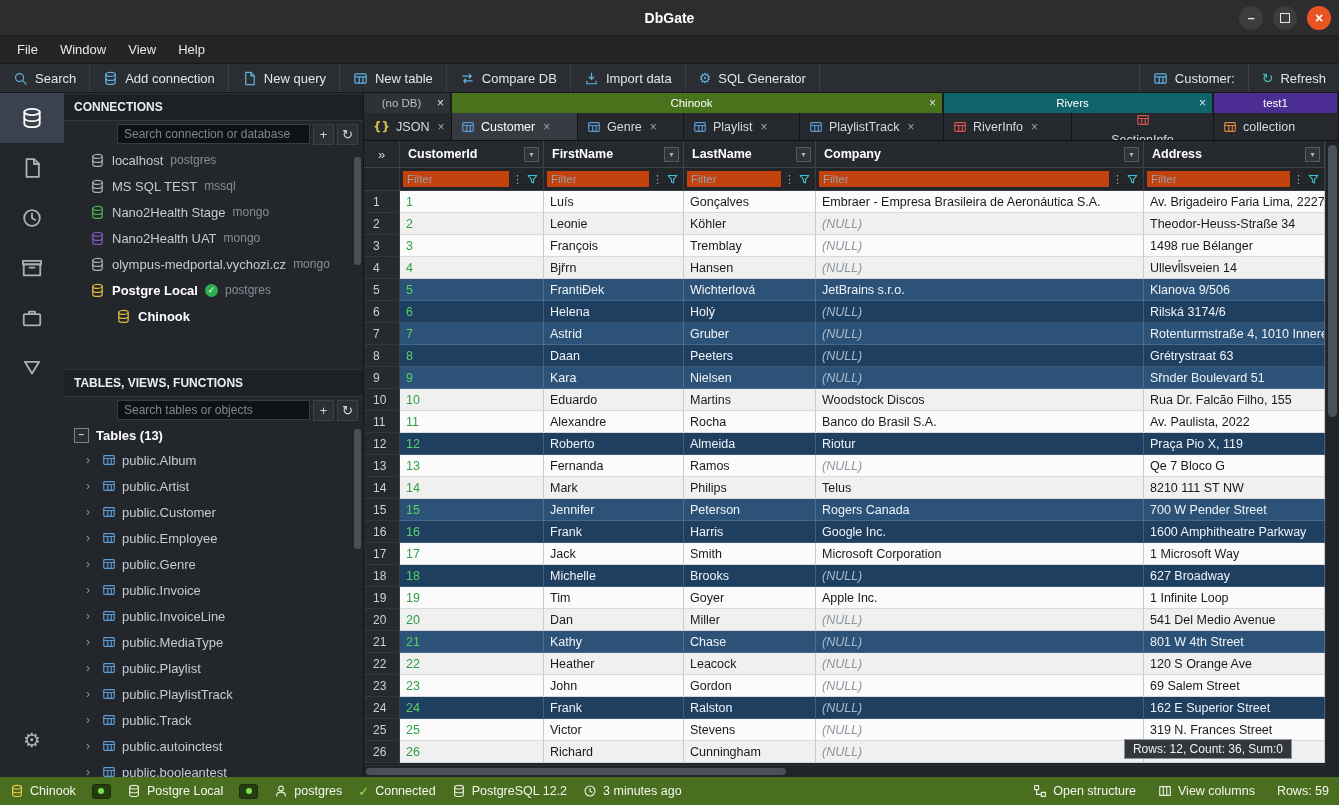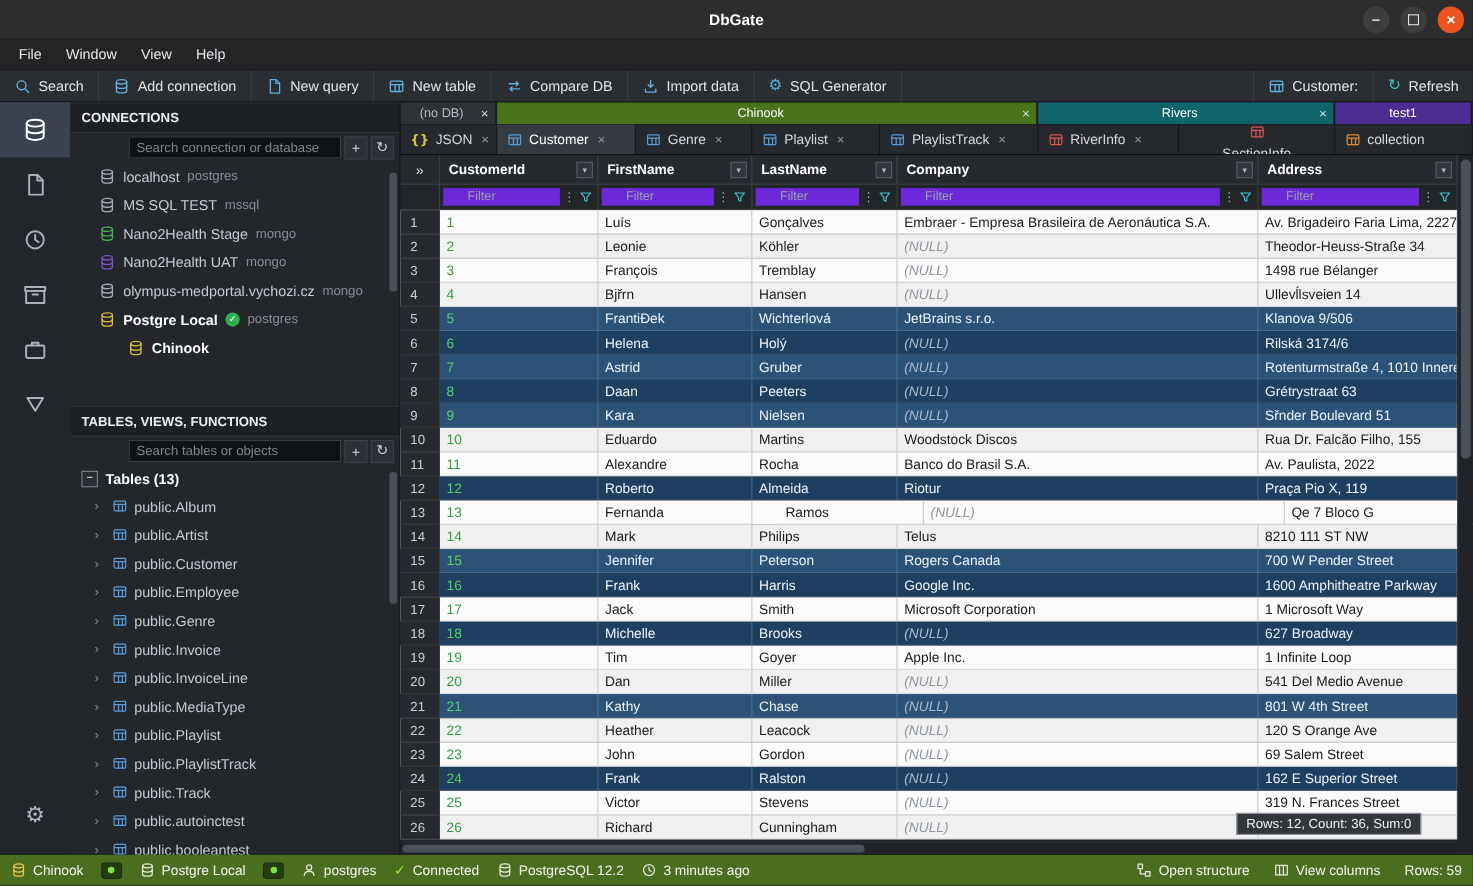--- a/index.html
+++ b/index.html
@@ -82,22 +82,22 @@
   .ghead { display:flex; height:26px; background:#26292e; border-bottom:1px solid #3f434a; margin-right:14px;}
   .corner { width:36px; flex:none; color:#cfd4da; display:flex; align-items:center; justify-content:center;
     font-size:13px; border-right:1px solid #3a3e44; box-sizing:border-box;}
   .hcell { box-sizing:border-box; display:flex; align-items:center; padding:0 4px 0 8px; color:#fff; font-weight:bold;
     font-size:12.5px; border-right:1px solid #3f434a; flex:none; overflow:hidden;}
   .hdd { margin-left:auto; width:15px; height:15px; flex:none; background:#31353b; border:1px solid #565b62;
     color:#aeb4bb; font-size:8px; display:flex; align-items:center; justify-content:center; box-sizing:border-box;}
   .gfilter { display:flex; height:22px; background:#232629; border-bottom:1px solid #3a3e44; margin-right:14px;}
   .fcell { box-sizing:border-box; display:flex; align-items:center; gap:3px; padding:2px 4px 2px 3px;
     border-right:1px solid #3a3e44; flex:none; overflow:hidden;}
-  .fcell input { flex:1; min-width:0; background:#6d28d9; border:none; outline:none; height:16px;
-    color:#d2d6db; font-size:11.5px; padding:0 22px; font-family:inherit; }
+  .fcell input { flex:1; min-width:0; background:#c2410c; border:none; outline:none; height:16px;
+    color:#d2d6db; font-size:11.5px; padding:0 4px; font-family:inherit; }
   .fcell input::placeholder { color:#9aa1a9; }
   .kebab { color:#a6adb5; font-size:11px; flex:none;}
   .rows { margin-right:14px; }
   .grow { display:flex; height:22px; box-sizing:border-box; }
   .grow.odd { background:#fbfbfb; } .grow.even { background:#f0f0f0; }
   .grow.sel.odd { background:#2d5278; } .grow.sel.even { background:#1f3f61; }
   .gutter { width:36px; flex:none; box-sizing:border-box; background:#26292e; color:#ccd1d7; font-size:12px;
     display:flex; align-items:center; padding-left:9px; border-right:1px solid #3a3e44; border-bottom:1px solid #33373c;}
   .cell { box-sizing:border-box; border-right:1px solid #c9cbce; border-bottom:1px solid #d9dadc; padding:0 6px;
     font-size:12.5px; color:#17191c; display:flex; align-items:center; white-space:nowrap; overflow:hidden; flex:none;}
@@ -786,21 +786,21 @@
             <div class="cell cell-id" style="width: 144px;">12</div>
             <div class="cell" style="width: 140px;">Roberto</div>
             <div class="cell" style="width: 132px;">Almeida</div>
             <div class="cell" style="width: 328px;">Riotur</div>
             <div class="cell" style="width: 181px;">Praça Pio X, 119</div>
           </div>
           <div class="grow odd">
             <div class="gutter">13</div>
             <div class="cell cell-id" style="width: 144px;">13</div>
             <div class="cell" style="width: 140px;">Fernanda</div>
-            <div class="cell" style="width: 132px; margin-left: 24px;">Ramos</div>
+            <div class="cell" style="width: 132px;">Ramos</div>
             <div class="cell" style="width: 328px;">
               <span class="nullv">(NULL)</span>
             </div>
             <div class="cell" style="width: 181px;">Qe 7 Bloco G</div>
           </div>
           <div class="grow even">
             <div class="gutter">14</div>
             <div class="cell cell-id" style="width: 144px;">14</div>
             <div class="cell" style="width: 140px;">Mark</div>
             <div class="cell" style="width: 132px;">Philips</div>

